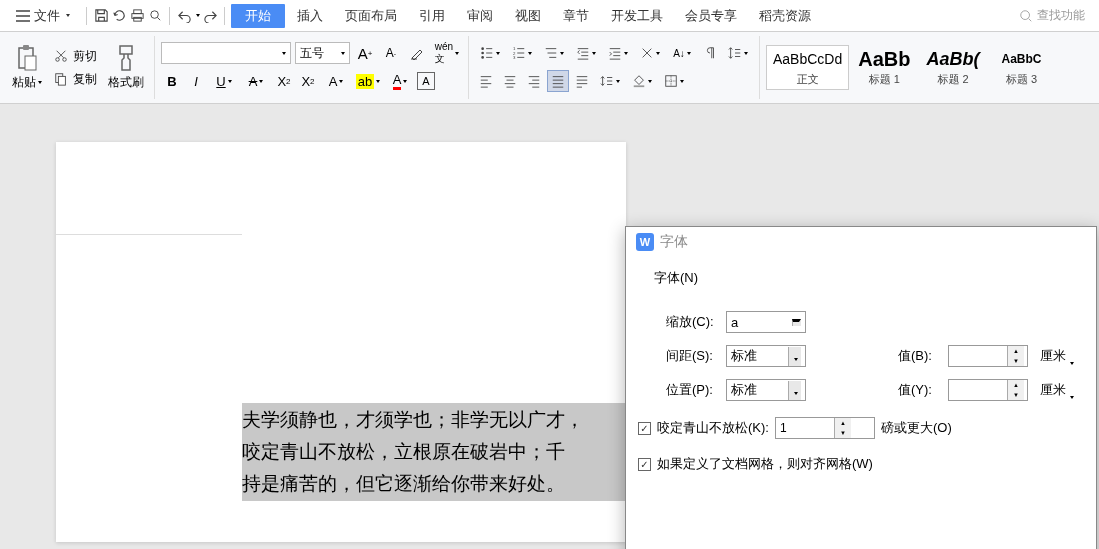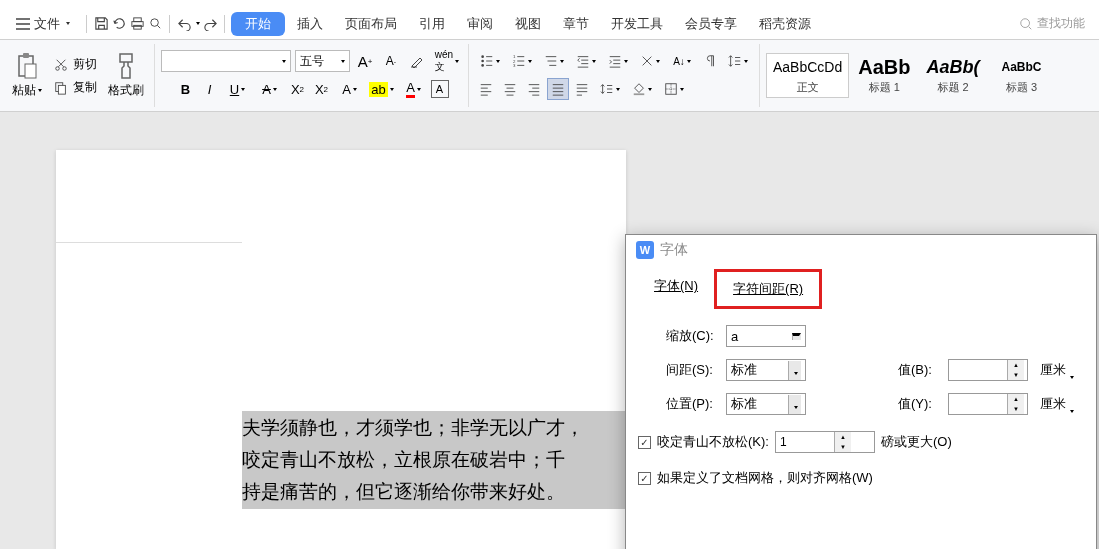--- a/index.html
+++ b/index.html
@@ -1,34 +1,34 @@
 <!DOCTYPE html>
 <html><head>
   <meta charset="utf-8">
   <style>
     * { box-sizing: border-box; margin: 0; padding: 0; }
     body { font-family: "Microsoft YaHei", sans-serif; font-size: 12px; background: #fff; overflow: hidden; width: 1099px; height: 549px; }
     
-    .menubar { display: flex; align-items: center; height: 32px; background: #fff; border-bottom: 1px solid #d0d0d0; padding: 0 6px; gap: 2px; margin-top: 8px; }
+    .menubar { display: flex; align-items: center; height: 32px; background: #fff; border-bottom: 1px solid #d0d0d0; padding: 0 6px; gap: 2px; }
     .menu-item { padding: 4px 10px; color: #333; font-size: 13px; cursor: pointer; white-space: nowrap; }
     .menu-item.file { display: flex; align-items: center; gap: 4px; }
-    .menu-item.active { background: #4a8cf5; color: #fff; border-radius: 6px; padding: 3px 14px; }
+    .menu-item.active { background: #4a8cf5; color: #fff; border-radius: 1px; padding: 3px 14px; }
     .vdiv { width: 1px; height: 18px; background: #ccc; margin: 0 4px; }
     .tb-icon { width: 16px; height: 16px; display: inline-flex; align-items: center; justify-content: center; color: #444; }
     .tri-down { width: 0; height: 0; border-left: 3px solid transparent; border-right: 3px solid transparent; border-top: 4px solid currentColor; display: inline-block; }
     .tri-down.small { border-left-width: 2px; border-right-width: 2px; border-top-width: 3px; margin-left: 2px; }
     .search-area { margin-left: auto; display: flex; align-items: center; gap: 4px; color: #999; padding-right: 8px; }
     
     .ribbon { display: flex; background: #f7f8fa; border-bottom: 1px solid #d0d0d0; height: 72px; padding: 4px 6px; gap: 4px; }
     .ribbon-group { display: flex; align-items: center; gap: 3px; border-right: 1px solid #ddd; padding: 0 6px 0 2px; }
     .ribbon-group:last-child { border-right: none; }
     .big-btn { display: flex; flex-direction: column; align-items: center; justify-content: center; gap: 2px; padding: 2px 4px; min-width: 34px; }
     .big-btn .lbl { font-size: 12px; display: flex; align-items: center; gap: 0; }
     .stack { display: flex; flex-direction: column; gap: 2px; }
-    .row-btn { display: flex; align-items: flex-end; gap: 4px; padding: 2px 4px; font-size: 12px; }
+    .row-btn { display: flex; align-items: flex-start; gap: 4px; padding: 2px 4px; font-size: 12px; }
     .row-btn .ico { width: 16px; height: 16px; display: flex; align-items: center; justify-content: center; }
     .font-combo { display: flex; gap: 4px; align-items: center; }
     .combo-box { border: 1px solid #bbb; background: #fff; height: 22px; display: flex; align-items: center; padding: 0 4px; font-size: 12px; }
     .combo-box.font { width: 130px; }
     .combo-box.size { width: 55px; }
     .combo-box .dd { margin-left: auto; }
     .fmt-row { display: flex; gap: 2px; align-items: center; }
     .fmt-btn { width: 22px; height: 22px; display: flex; align-items: center; justify-content: center; font-size: 13px; position: relative; }
     .fmt-btn.w-dd { width: 30px; }
     .fmt-btn.active { background: #d0d8e8; border: 1px solid #8aa4d0; }
@@ -44,21 +44,21 @@
     .workspace { background: #e8e8e8; height: 445px; position: relative; }
     .page { position: absolute; left: 56px; top: 38px; width: 570px; height: 400px; background: #fff; box-shadow: 0 1px 4px rgba(0,0,0,0.15); }
     .page-margin-guide { position: absolute; left: 56px; top: 130px; width: 186px; height: 1px; border-top: 1px solid #ddd; }
     .text-block { position: absolute; left: 242px; top: 299px; width: 388px; font-size: 19px; line-height: 32px; font-family: "SimSun", serif; background: #c8c8c8; padding: 1px 0; }
     .text-block div { white-space: nowrap; overflow: hidden; }
     
     .dialog { position: absolute; left: 625px; top: 122px; width: 472px; height: 427px; background: #fff; border: 1px solid #888; box-shadow: 0 4px 16px rgba(0,0,0,0.3); }
     .dlg-title { display: flex; align-items: center; gap: 6px; padding: 6px 10px; font-size: 14px; color: #888; }
     .dlg-logo { width: 18px; height: 18px; background: #4a8cf5; border-radius: 3px; display: flex; align-items: center; justify-content: center; color: #fff; font-size: 11px; font-weight: bold; }
     .dlg-tabs { display: flex; padding: 0 12px; margin-top: 4px; }
-    .dlg-tab { padding: 8px 16px; font-size: 13px; cursor: pointer; text-decoration: underline; }
+    .dlg-tab { padding: 8px 16px; font-size: 13px; cursor: pointer; }
     .dlg-tab.redbox { border: 3px solid #e02020; }
     .dlg-body { padding: 16px 18px 12px 40px; }
     .fld-row { display: flex; align-items: center; gap: 8px; margin-bottom: 12px; font-size: 13px; }
     .fld-label { min-width: 52px; text-align: left; }
     .fld-label.val { min-width: 42px; margin-left: 84px; }
     .select-w { border: 1px solid #999; height: 22px; width: 80px; display: flex; align-items: center; padding: 0 4px; background: #fff; }
     .select-w .dd { margin-left: auto; background: #e8e8e8; padding: 2px 3px; border-left: 1px solid #aaa; }
     .spinner-w { border: 1px solid #999; height: 22px; width: 80px; display: flex; align-items: center; background: #fff; }
     .spinner-w input { border: none; width: 58px; padding: 0 4px; font-size: 12px; outline: none; }
     .spinner-btns { display: flex; flex-direction: column; border-left: 1px solid #aaa; }
@@ -170,21 +170,21 @@
     </div>
     <div class="big-btn">
       <svg width="24" height="28" viewBox="0 0 24 28">
           <rect x="6" y="2" width="12" height="8" fill="none" stroke="#666" stroke-width="1.5"></rect>
           <path d="M10 10v4l-2 2v10h8V16l-2-2v-4" fill="none" stroke="#666" stroke-width="1.5"></path>
         </svg>
       <span class="lbl">格式刷</span>
     </div>
   </div>
 
-  <div class="ribbon-group" style="flex-direction:column;align-items:center;gap:6px;padding-top:6px">
+  <div class="ribbon-group" style="flex-direction:column;align-items:flex-start;gap:6px;padding-top:6px">
     <div class="font-combo">
       <div class="combo-box font">
           <span></span>
           <span class="dd tri-down small"></span>
         </div>
       <div class="combo-box size">
           <span>五号</span>
           <span class="dd tri-down small"></span>
         </div>
       <div class="fmt-btn" style="font-size:15px">A<sup style="font-size:8px">+</sup></div>
@@ -355,21 +355,20 @@
     <div>持是痛苦的，但它逐渐给你带来好处。</div>
   </div>
 
   <div class="dialog">
     <div class="dlg-title">
       <div class="dlg-logo">W</div>
       <span>字体</span>
     </div>
     <div class="dlg-tabs">
       <div class="dlg-tab">字体(N)</div>
-      <div class="dlg-tab redbox">字符间距(R)</div>
     </div>
     <div class="dlg-body">
       <div class="fld-row">
         <span class="fld-label">缩放(C):</span>
         <div class="select-w">
             <span>a</span>
             <span class="dd tri-down small"></span>
           </div>
       </div>
       <div class="fld-row">

